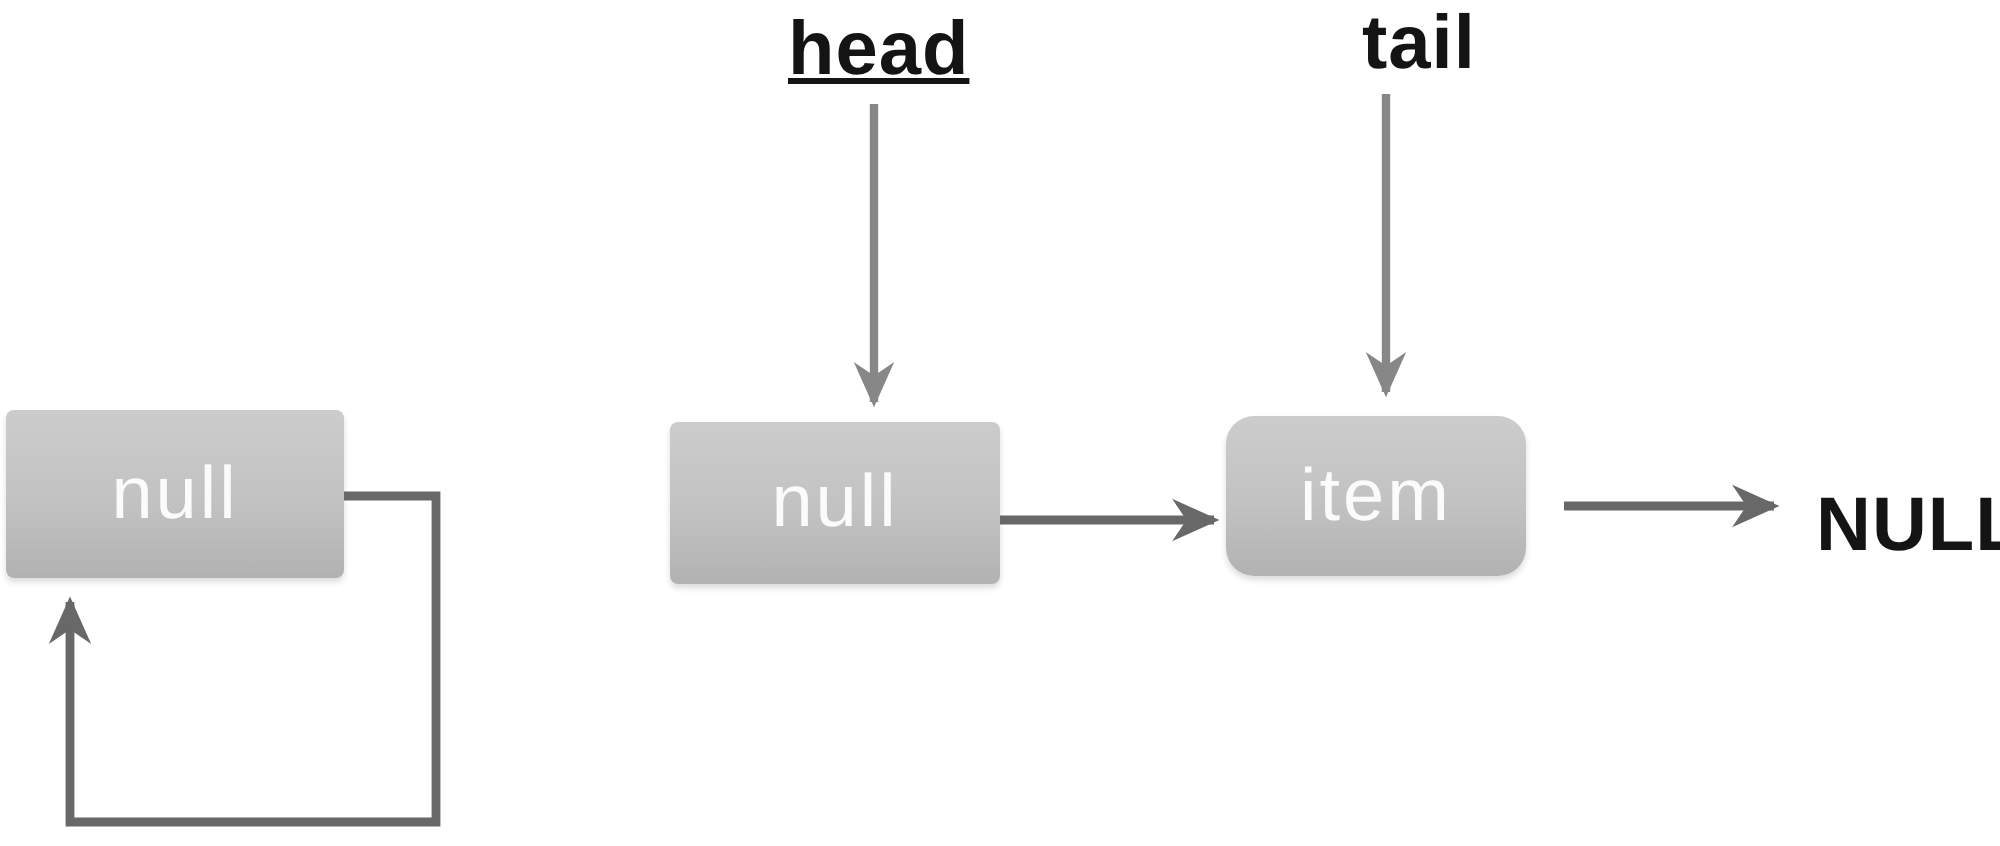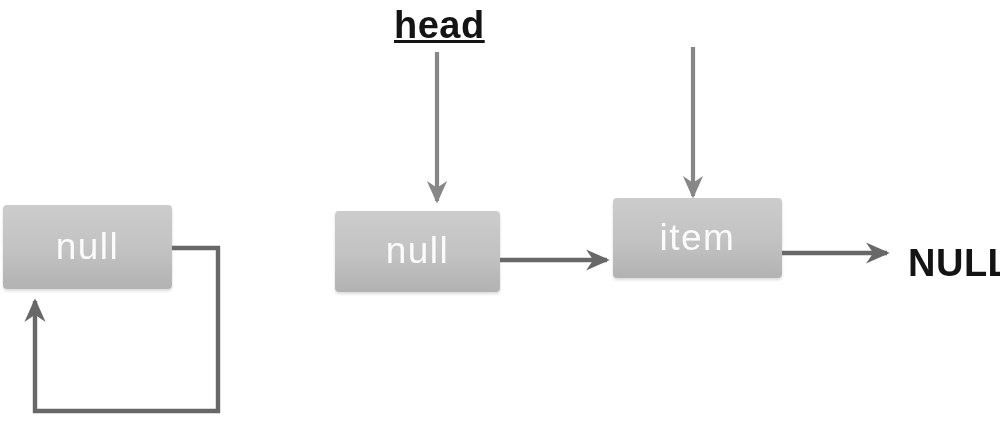--- a/index.html
+++ b/index.html
@@ -39,21 +39,21 @@
   }
   .box-label {
     color: var(--box-text);
     font-size: 37px;
     letter-spacing: 1.5px;
     line-height: 1;
     padding-bottom: 2px;
   }
   .box-empty { left: 3px;   top: 205px; width: 169px; height: 84px; }
   .box-first { left: 335px; top: 211px; width: 165px; height: 81px; }
-  .box-last  { left: 613px; top: 198px; width: 169px; height: 80px; }
+  .box-last  { left: 613px; top: 208px; width: 150px; height: 80px; border-radius: 14px; }
 
   .ptr-label {
     position: absolute;
     color: var(--label-text);
     font-size: 38px;
     font-weight: 600;
     line-height: 1;
     letter-spacing: 0.5px;
     white-space: nowrap;
   }
@@ -73,20 +73,21 @@
   <div class="box box-first">
     <span class="box-label">null</span>
   </div>
 
   <div class="box box-last">
     <span class="box-label">item</span>
   </div>
 
   <div class="ptr-label lbl-head">head</div>
 
+  <div class="ptr-label lbl-tail">tail</div>
 
   <div class="ptr-label lbl-null-term">NULL</div>
 
   <svg class="connectors" width="1000" height="423" viewBox="0 0 1000 423">
     <defs>
       <marker id="ah-dark" viewBox="0 0 10 10" refX="8.5" refY="5" markerWidth="5.6" markerHeight="5.6" orient="auto">
         <path class="ah-dark" d="M0,0.7 L9.6,5 L0,9.3 L2.9,5 Z"></path>
       </marker>
       <marker id="ah-light" viewBox="0 0 10 10" refX="8.5" refY="5" markerWidth="5.6" markerHeight="5.6" orient="auto">
         <path class="ah-light" d="M0,0.7 L9.6,5 L0,9.3 L2.9,5 Z"></path>

